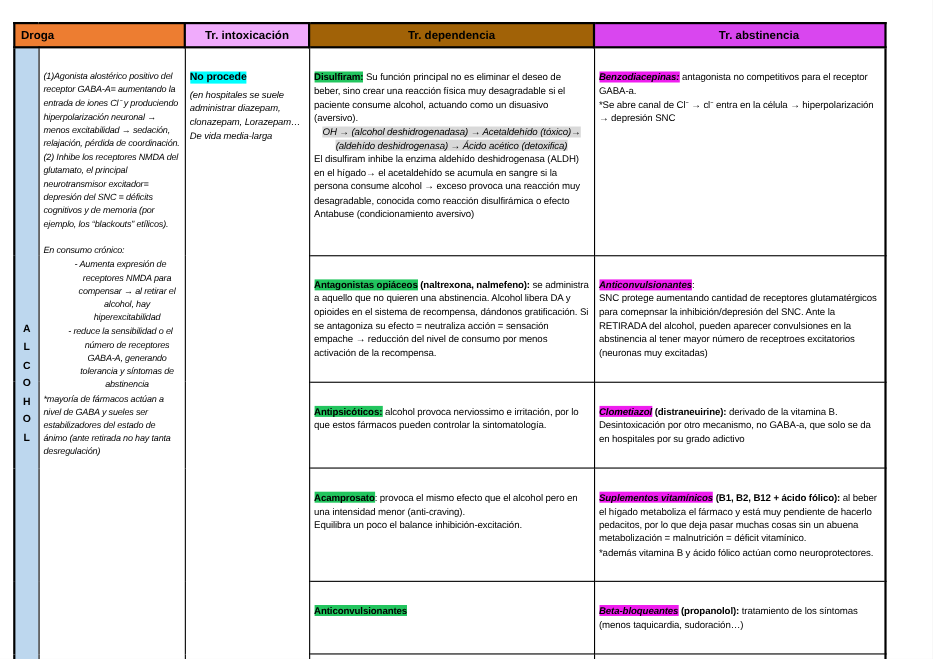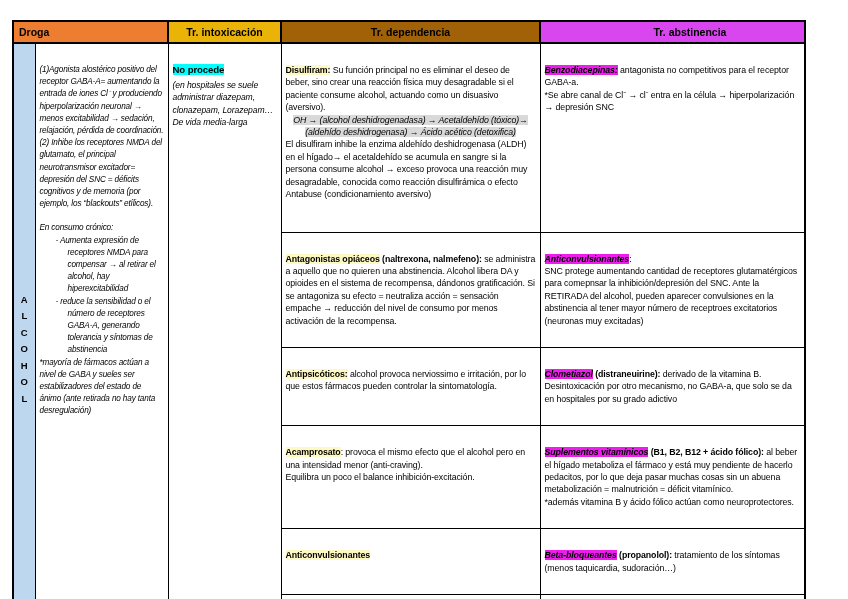--- a/index.html
+++ b/index.html
@@ -47,44 +47,44 @@
     padding:0 0 46px 0;
   }
   td.desc{font-style:italic;font-size:8.2px;line-height:12.2px;letter-spacing:-0.15px;}
   td.intox{font-size:8.6px;line-height:12.6px;margin-top:43px;}
   td.intox .note{font-style:italic;}
 
   .para{margin:0;}
   .mt{margin-top:12px;}
   .mt-s{margin-top:2px;}
   .center{text-align:center;}
-  .bullet{margin-left:16px;padding-left:12px;text-indent:-12px;}
+  .bullet{margin-left:16px;padding-left:12px;text-indent:-12px;text-align:center;}
 
-  .hl-y{background:#fef9c3;font-weight:bold;}
+  .hl-y{background:#22c55e;font-weight:bold;}
   .hl-m{background:#EE1DEE;font-weight:bold;font-style:italic;}
   .hl-c{background:#00FFFF;font-weight:bold;font-size:9.6px;}
   .hl-g{background:#D9D9D9;font-style:italic;}
   .b{font-weight:bold;}
 </style>
 </head>
 <body>
 
 <div class="page">
   <table class="drug-table">
     <colgroup>
       <col class="c-letters">
         <col class="c-desc">
         <col class="c-intox">
         <col class="c-dep">
         <col class="c-abs">
     </colgroup>
     <tbody>
         <tr class="hr">
       <th class="h-droga" colspan="2" style="background: rgb(237, 125, 49);"><span>Droga</span></th>
-      <th class="h-intox" style="background: #eab308;"><span>Tr. intoxicación</span></th>
+      <th class="h-intox" style="background: #f0abfc;"><span>Tr. intoxicación</span></th>
       <th class="h-dep" style="background: #a16207;"><span>Tr. dependencia</span></th>
       <th class="h-abs" style="background: #d946ef; padding-left: 40px;"><span>Tr. abstinencia</span></th>
     </tr>
     <tr class="r1">
       <td class="letters" rowspan="7" style="background: rgb(189, 215, 238);">
         <div>A</div>
         <div>L</div>
         <div>C</div>
         <div>O</div>
         <div>H</div>

